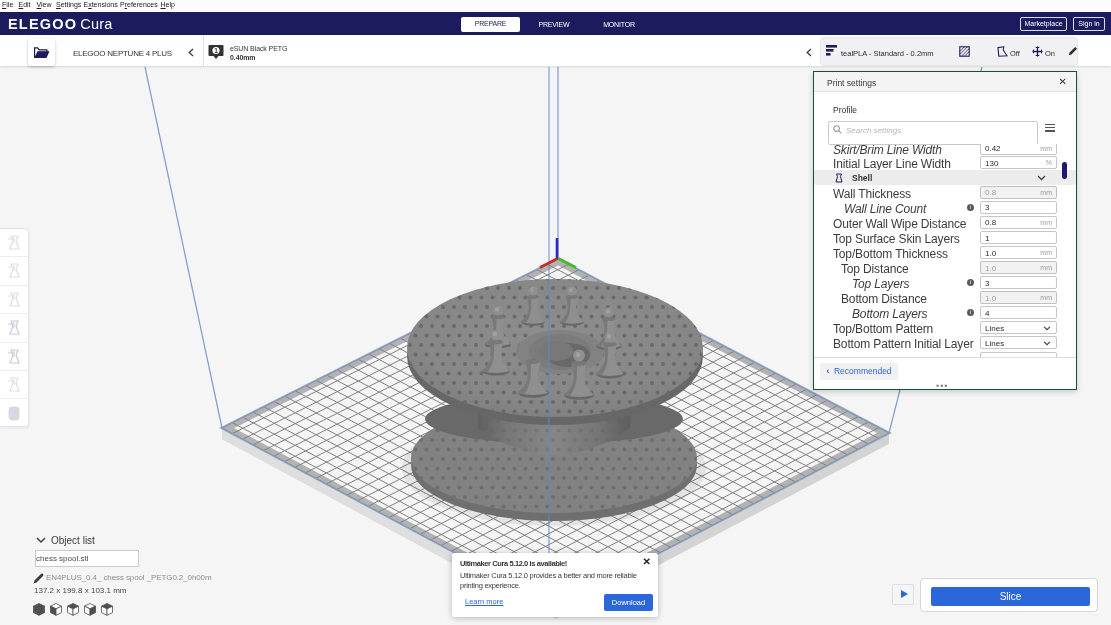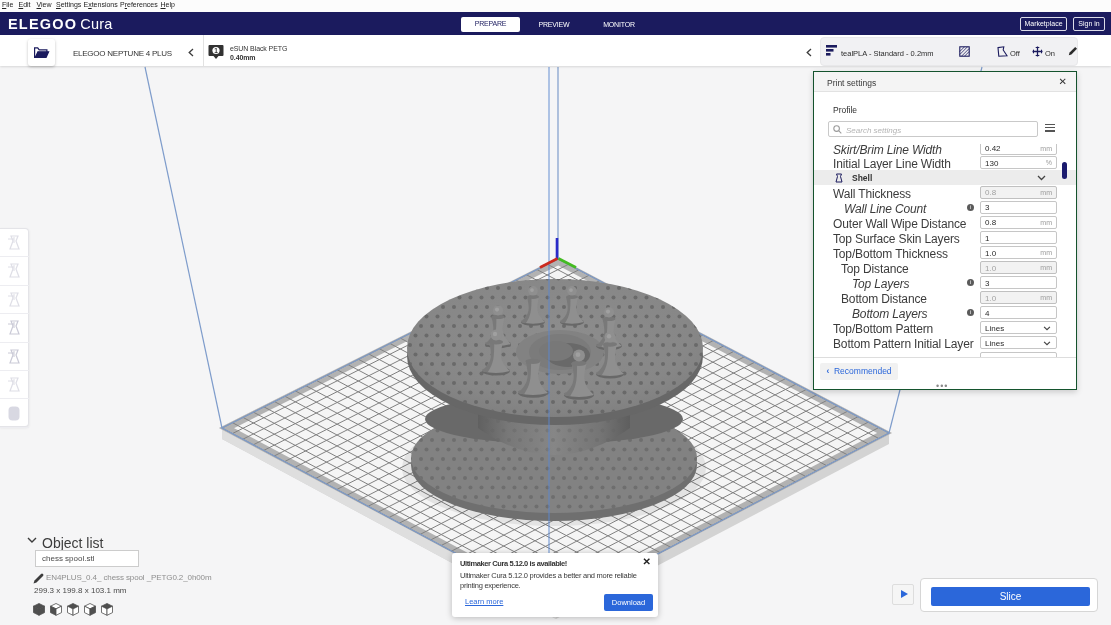--- a/index.html
+++ b/index.html
@@ -36,22 +36,22 @@
 .inp .u{position:absolute;right:4px;top:2px;color:#9b9b9b;font-size:7px;}
 .inp.dis{background:#f2f2f2;border-color:#c0c0c0;}
 .inp.dis .v{color:#a2a2a2;}
 .inp .dd{position:absolute;right:5px;top:4px;width:8px;height:5px;}
 .info{position:absolute;left:153px;width:7px;height:7px;border-radius:50%;background:#5a5a5a;color:#fff;font-size:6px;text-align:center;line-height:7px;font-style:normal;}
 #toast{position:absolute;left:452px;top:553px;width:206px;height:64px;background:#fff;border-radius:3px;box-shadow:0 1px 6px rgba(0,0,0,0.25);font-size:7.5px;color:#333;}
 #slicebox{position:absolute;left:920px;top:578px;width:178px;height:34px;background:#fff;border:1px solid #d6d6d6;border-radius:4px;}
 #slicebtn{position:absolute;left:10px;top:8px;width:159px;height:19px;background:#2b67da;border-radius:2px;color:#fff;font-size:10px;text-align:center;line-height:19px;}
 #playbtn{position:absolute;left:892px;top:584px;width:22px;height:21px;background:#f5f5f5;border:1px solid #ddd;border-radius:2px;}
 #ltools{position:absolute;left:0px;top:228px;width:29px;height:199px;background:#fff;border:1px solid #e4e4e8;border-left:none;border-radius:0 4px 4px 0;box-shadow:0 1px 3px rgba(0,0,0,0.08);}
-#objlist{position:absolute;left:27px;top:535px;font-size:14px;color:#3c3c3c;}
-#objinput{position:absolute;left:35px;top:550px;width:104px;height:17px;background:#fff;border:1px solid #ccc;font-size:8px;color:#4a4a4a;line-height:16px;padding-left:6px;}
+#objlist{position:absolute;left:36px;top:535px;font-size:10px;color:#3c3c3c;}
+#objinput{position:absolute;left:35px;top:550px;width:104px;height:17px;background:#fff;border:1px solid #ccc;font-size:8px;color:#4a4a4a;line-height:16px;}
 #mdlname{position:absolute;left:46px;top:572.5px;font-size:8px;color:#8e8e8e;letter-spacing:-0.1px;}
 #mdldims{position:absolute;left:34px;top:585.5px;font-size:8px;color:#4a4a4a;}
 </style></head><body>
 <svg width="1111" height="559" viewBox="0 66 1111 559" style="position:absolute;left:0;top:66px;">
 <defs>
 <pattern id="holes" width="11" height="19" patternUnits="userSpaceOnUse">
  <circle cx="3" cy="3" r="2.05" fill="#616161"></circle>
  <circle cx="8.5" cy="12.5" r="2.05" fill="#616161"></circle>
 </pattern>
 <radialGradient id="flTop" cx="50%" cy="42%" r="65%">
@@ -323,21 +323,21 @@
     </svg>
   </div>
 <div id="objlist"><svg style="position:absolute;left:0;top:2px;" width="10" height="7" viewBox="0 0 10 7">
       <polyline points="1,1 5,5 9,1" fill="none" stroke="#3c3c3c" stroke-width="1.4"></polyline>
     </svg><span style="margin-left:15px;">Object list</span></div>
 <div id="objinput">chess spool.stl</div>
 <svg class="abs" style="left:33px;top:573px;" width="11" height="11" viewBox="0 0 11 11">
     <path d="M0.5 10.5 L1.5 7.5 L8 1 Q9 0 10 1 Q11 2 10 3 L3.5 9.5 Z" fill="#3c3c3c"></path>
   </svg>
 <div id="mdlname">EN4PLUS_0.4_ chess spool _PETG0.2_0h00m</div>
-<div id="mdldims">299.3 x 199.8 x 103.1 mm</div>
+<div id="mdldims">137.2 x 199.8 x 103.1 mm</div>
 <svg style="position:absolute;left:33px;top:603px;" width="12" height="13" viewBox="0 0 12 13">
 <polygon points="6,0.5 11.5,3.2 6,5.9 0.5,3.2" fill="#4f4f4f" stroke="#4f4f4f" stroke-width="0.8"></polygon>
 <polygon points="0.5,3.2 6,5.9 6,12.3 0.5,9.6" fill="#4f4f4f" stroke="#4f4f4f" stroke-width="0.8"></polygon>
 <polygon points="11.5,3.2 6,5.9 6,12.3 11.5,9.6" fill="#4f4f4f" stroke="#4f4f4f" stroke-width="0.8"></polygon>
 </svg>
 <svg style="position:absolute;left:50px;top:603px;" width="12" height="13" viewBox="0 0 12 13">
 <polygon points="6,0.5 11.5,3.2 6,5.9 0.5,3.2" fill="#ffffff" stroke="#4f4f4f" stroke-width="0.8"></polygon>
 <polygon points="0.5,3.2 6,5.9 6,12.3 0.5,9.6" fill="#4f4f4f" stroke="#4f4f4f" stroke-width="0.8"></polygon>
 <polygon points="11.5,3.2 6,5.9 6,12.3 11.5,9.6" fill="#ffffff" stroke="#4f4f4f" stroke-width="0.8"></polygon>
 </svg>
@@ -368,21 +368,21 @@
   </div>
 <div id="playbtn">
     <div style="width:0;height:0;border-left:7px solid #2b67da;border-top:4.5px solid transparent;border-bottom:4.5px solid transparent;margin:5px 0 0 8px;"></div>
   </div>
 <div id="panel">
 <div id="ph">
       <span class="t">Print settings</span>
       <span class="x">✕</span>
     </div>
 <div style="position:absolute;left:19px;top:33px;font-size:8.5px;color:#2f2f2f;text-align:right;">Profile</div>
-<div style="position:absolute;left:14px;top:49px;width:210px;height:16px;border:1px solid #c9c9c9;border-radius:2px;">
+<div style="position:absolute;left:14px;top:49px;width:210px;height:24px;border:1px solid #c9c9c9;border-radius:2px;">
  <svg style="position:absolute;left:4px;top:3px;" width="9" height="9" viewBox="0 0 9 9">
         <circle cx="3.6" cy="3.6" r="2.8" fill="none" stroke="#9a9a9a" stroke-width="1.1"></circle>
         <line x1="5.8" y1="5.8" x2="8.3" y2="8.3" stroke="#9a9a9a" stroke-width="1.1"></line>
       </svg>
  <span style="position:absolute;left:17px;top:3.5px;font-size:8px;font-style:italic;color:#b4b4b4;">Search settings</span>
     </div>
 <div style="position:absolute;left:231px;top:52px;width:10px;height:9px;">
  <div style="height:1.2px;background:#555;margin-bottom:2px;"></div>
       <div style="height:1.2px;background:#555;margin-bottom:2px;"></div>
       <div style="height:1.2px;background:#555;"></div>

